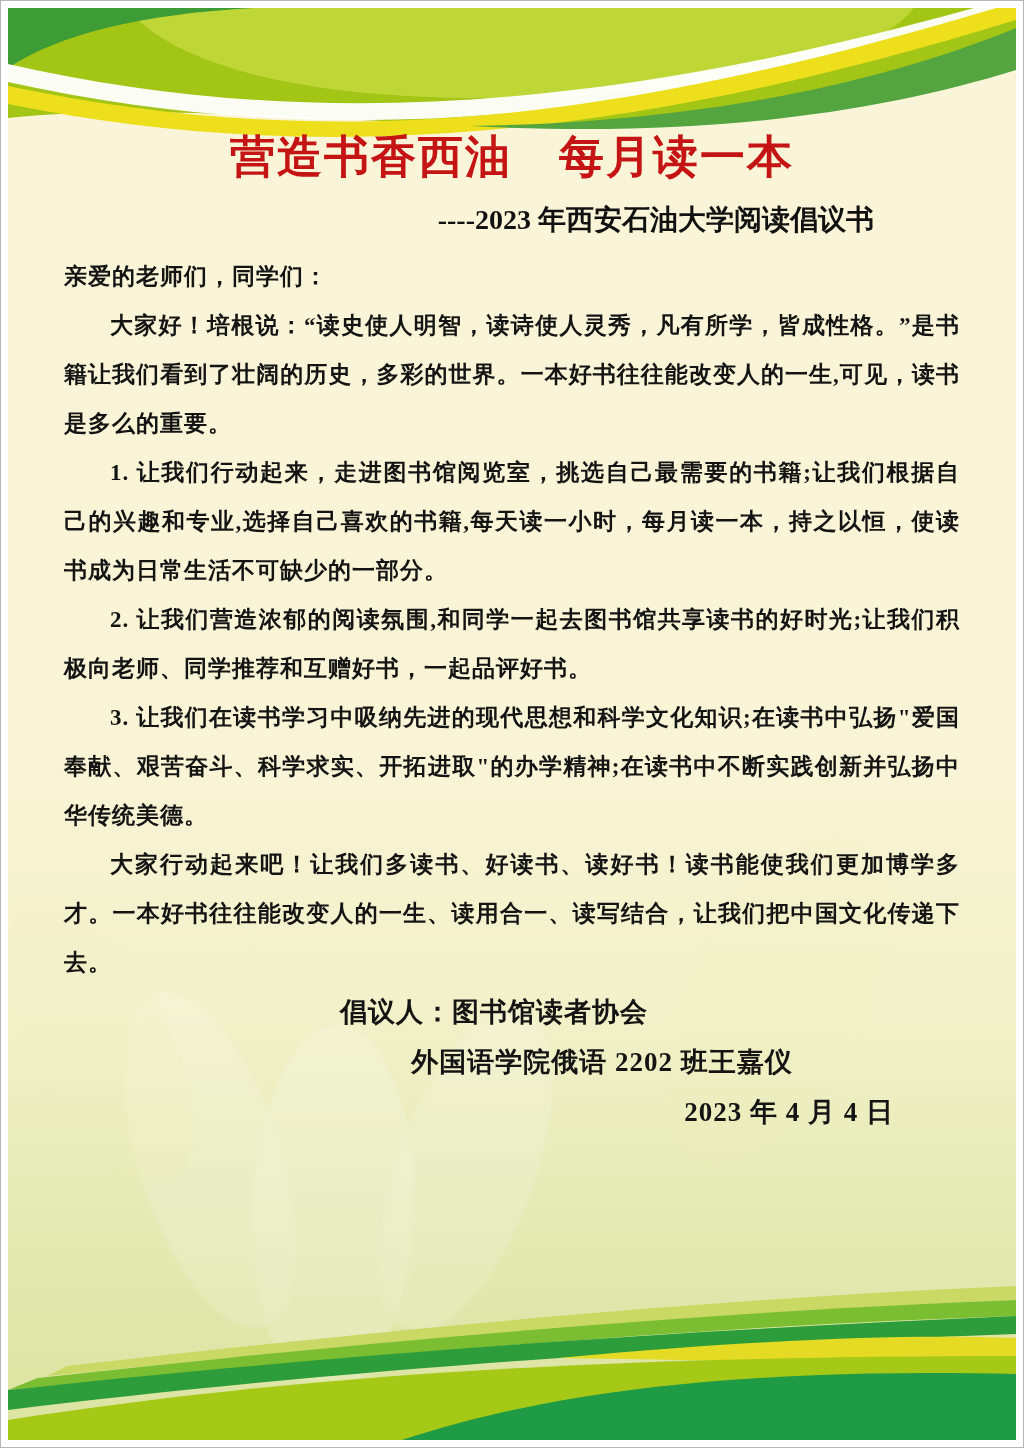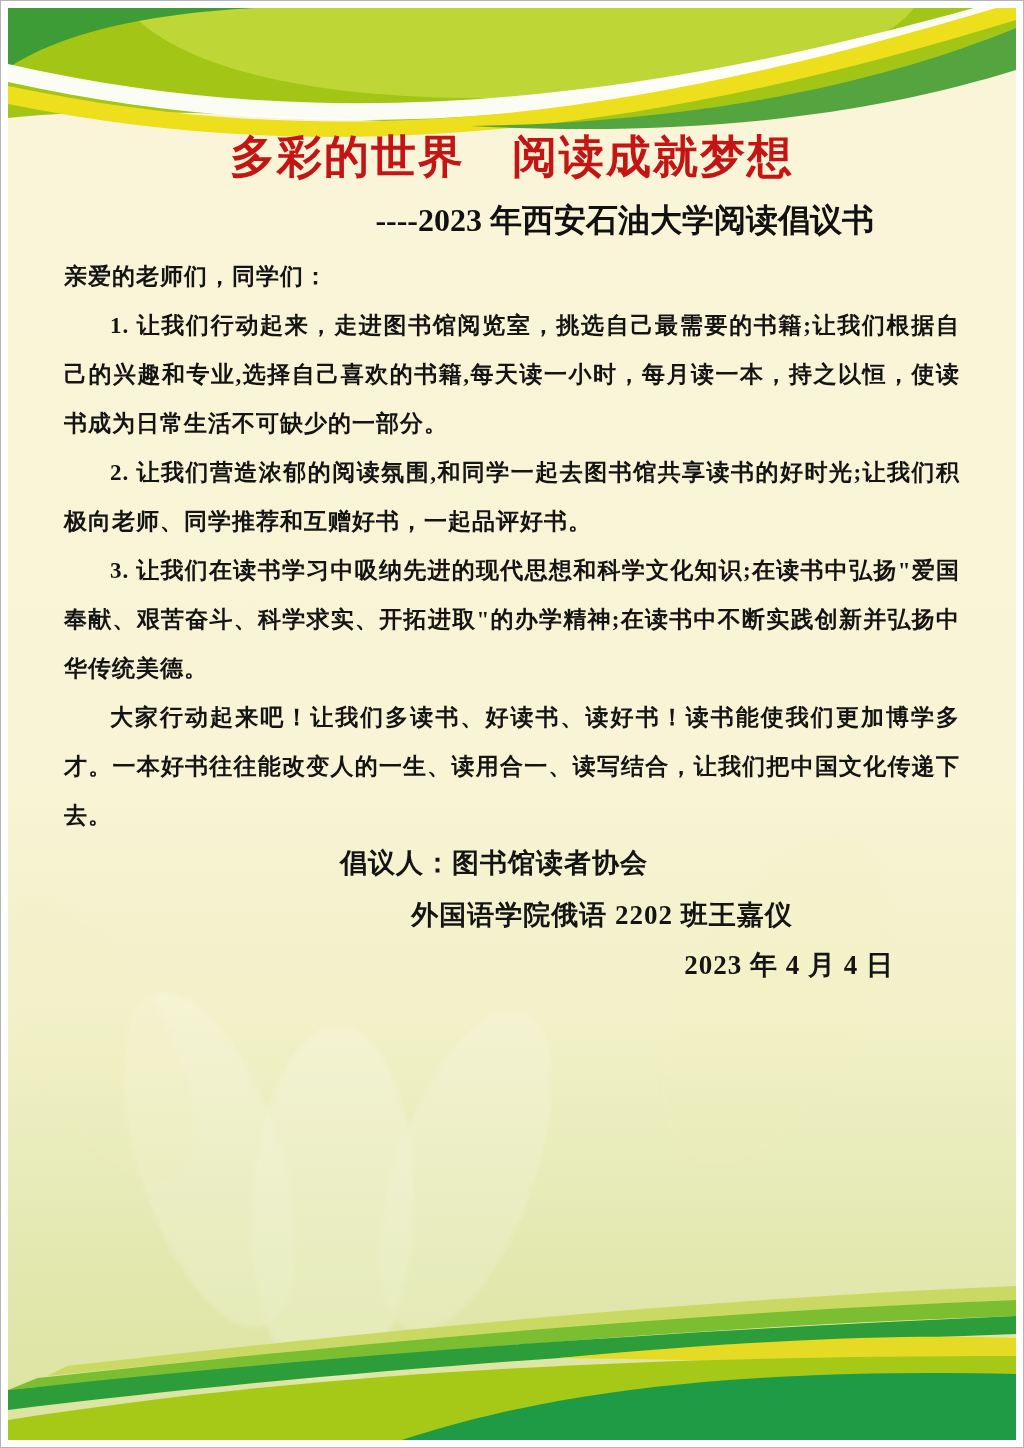--- a/index.html
+++ b/index.html
@@ -16,28 +16,28 @@
   #top-decor{top:0;height:135px;}
   #bottom-decor{bottom:0;height:170px;}
   #watermark{bottom:60px;height:640px;opacity:.55;filter:blur(2px);}
   .content{position:relative;z-index:3;padding:122px 56px 0 56px;color:#141414;}
   .title{
     text-align:center;font-size:45px;font-weight:700;letter-spacing:2px;
     line-height:54px;white-space:pre;color:#c41414;
   }
   .subtitle{
     text-align:right;padding-right:86px;margin-top:16px;
-    font-size:32px;font-weight:700;line-height:40px;color:#111;
+    font-size:28px;font-weight:700;line-height:40px;color:#111;
   }
   .bodytext{margin-top:12px;font-size:23px;line-height:49px;letter-spacing:1px;
     text-align:justify;font-weight:600;}
   .bodytext p{margin:0;text-indent:2em;}
   .bodytext p.no-indent{text-indent:0;}
   .sig{font-size:27px;font-weight:600;line-height:50px;letter-spacing:1px;}
-  .sig-proposer{text-align:center;transform:translateX(-18px);font-family:Liberation Mono, monospace;}
+  .sig-proposer{text-align:center;transform:translateX(-18px);}
   .sig-author{text-align:center;transform:translateX(90px);}
   .sig-date{text-align:right;padding-right:66px;position:relative;z-index:4;}
 </style>
 </head>
 <body>
 
 <div class="sheet">
   <div class="inner">
 
     <svg id="watermark" class="decor" viewBox="0 0 1024 640" preserveAspectRatio="none">
@@ -53,25 +53,26 @@
     <svg id="top-decor" class="decor" viewBox="0 0 1024 135" preserveAspectRatio="none">
       <path d="M0,0 H1024 V30 C880,92 660,120 470,116 C300,112 140,96 0,110 Z" fill="#a2c516"></path>
       <path d="M120,0 H920 C890,42 760,86 500,90 C300,92 170,58 120,0 Z" opacity="0.8" fill="#c7d940"></path>
       <path d="M0,0 H250 C135,6 52,26 0,60 Z" fill="#3d9c36"></path>
       <path d="M0,56 C320,128 640,98 1024,-12 L1024,6 C650,112 330,146 0,74 Z" opacity="0.96" fill="#ffffff"></path>
       <path d="M0,78 C340,148 630,112 1024,-6 L1024,12 C660,122 340,164 0,96 Z" fill="#eddf1b"></path>
       <path d="M470,118 C710,114 890,74 1024,20 L1024,62 C880,106 700,130 470,118 Z" fill="#54a440"></path>
     </svg>
 
     <div class="content">
-      <div class="title" style="color: rgb(196, 20, 20);">多彩的世界　阅读成就梦想</div>
+      <div class="title" style="color: rgb(196, 20, 20);">营造书香西油　每月读一本</div>
       <div class="subtitle">----2023 年西安石油大学阅读倡议书</div>
 
       <div class="bodytext">
         <p class="no-indent">亲爱的老师们，同学们：</p>
+        <p>大家好！培根说：“读史使人明智，读诗使人灵秀，凡有所学，皆成性格。”是书籍让我们看到了壮阔的历史，多彩的世界。一本好书往往能改变人的一生,可见，读书是多么的重要。</p>
         <p>1. 让我们行动起来，走进图书馆阅览室，挑选自己最需要的书籍;让我们根据自己的兴趣和专业,选择自己喜欢的书籍,每天读一小时，每月读一本，持之以恒，使读书成为日常生活不可缺少的一部分。</p>
         <p>2. 让我们营造浓郁的阅读氛围,和同学一起去图书馆共享读书的好时光;让我们积极向老师、同学推荐和互赠好书，一起品评好书。</p>
         <p>3. 让我们在读书学习中吸纳先进的现代思想和科学文化知识;在读书中弘扬"爱国奉献、艰苦奋斗、科学求实、开拓进取"的办学精神;在读书中不断实践创新并弘扬中华传统美德。</p>
         <p>大家行动起来吧！让我们多读书、好读书、读好书！读书能使我们更加博学多才。一本好书往往能改变人的一生、读用合一、读写结合，让我们把中国文化传递下去。</p>
       </div>
 
       <div class="sig sig-proposer">倡议人：图书馆读者协会</div>
       <div class="sig sig-author">外国语学院俄语 2202 班王嘉仪</div>
       <div class="sig sig-date">2023 年 4 月 4 日</div>
     </div>

